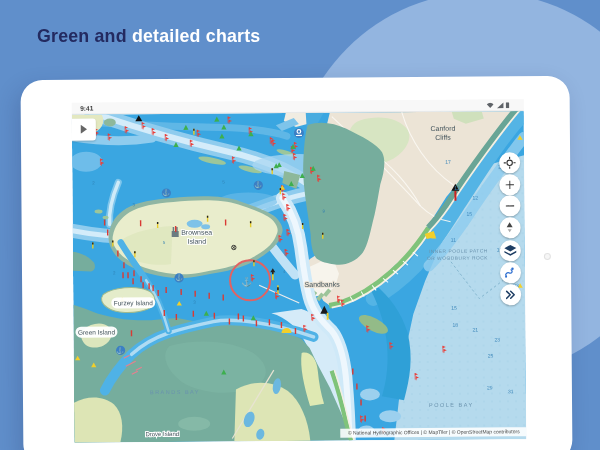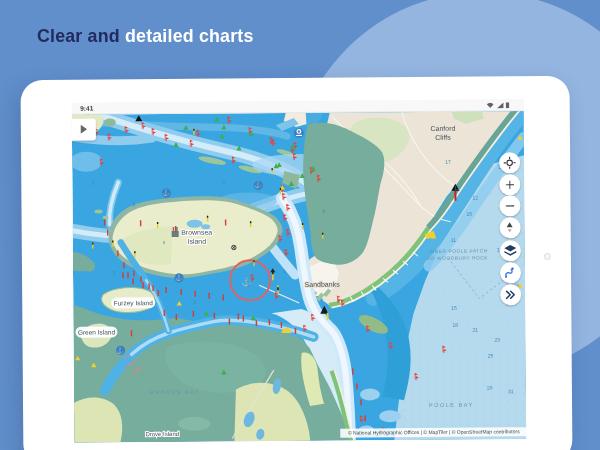--- a/index.html
+++ b/index.html
@@ -29,21 +29,21 @@
   .attrib{position:absolute;left:266px;top:316.5px;width:188px;height:9px;
           background:rgba(255,255,255,0.88);font-size:5px;color:#4a4a4a;
           line-height:9px;text-align:center;white-space:nowrap;}
   .drawer{position:absolute;left:0px;top:4px;width:24px;height:22px;background:#fff;
           border-radius:0 3px 3px 0;box-shadow:0 1px 2px rgba(0,0,0,0.2);
           display:flex;align-items:center;justify-content:center;}
 </style>
 </head>
 <body>
   <div class="circle"></div>
-  <div class="title"><span class="navy">Clear and </span>detailed charts</div>
+  <div class="title"><span class="navy">Green and </span>detailed charts</div>
   <div class="tablet">
     <div class="camera"></div>
     <div class="screen">
       <div class="statusbar">
         <span class="time">9:41</span>
         <span class="sicons">
           <svg width="7" height="6" viewBox="0 0 8 7">
             <path d="M0,2 L4,6.5 L8,2 A6,6 0 0 0 0,2 Z" fill="#5f6368"></path>
           </svg>
           <svg width="7" height="6" viewBox="0 0 8 7">

